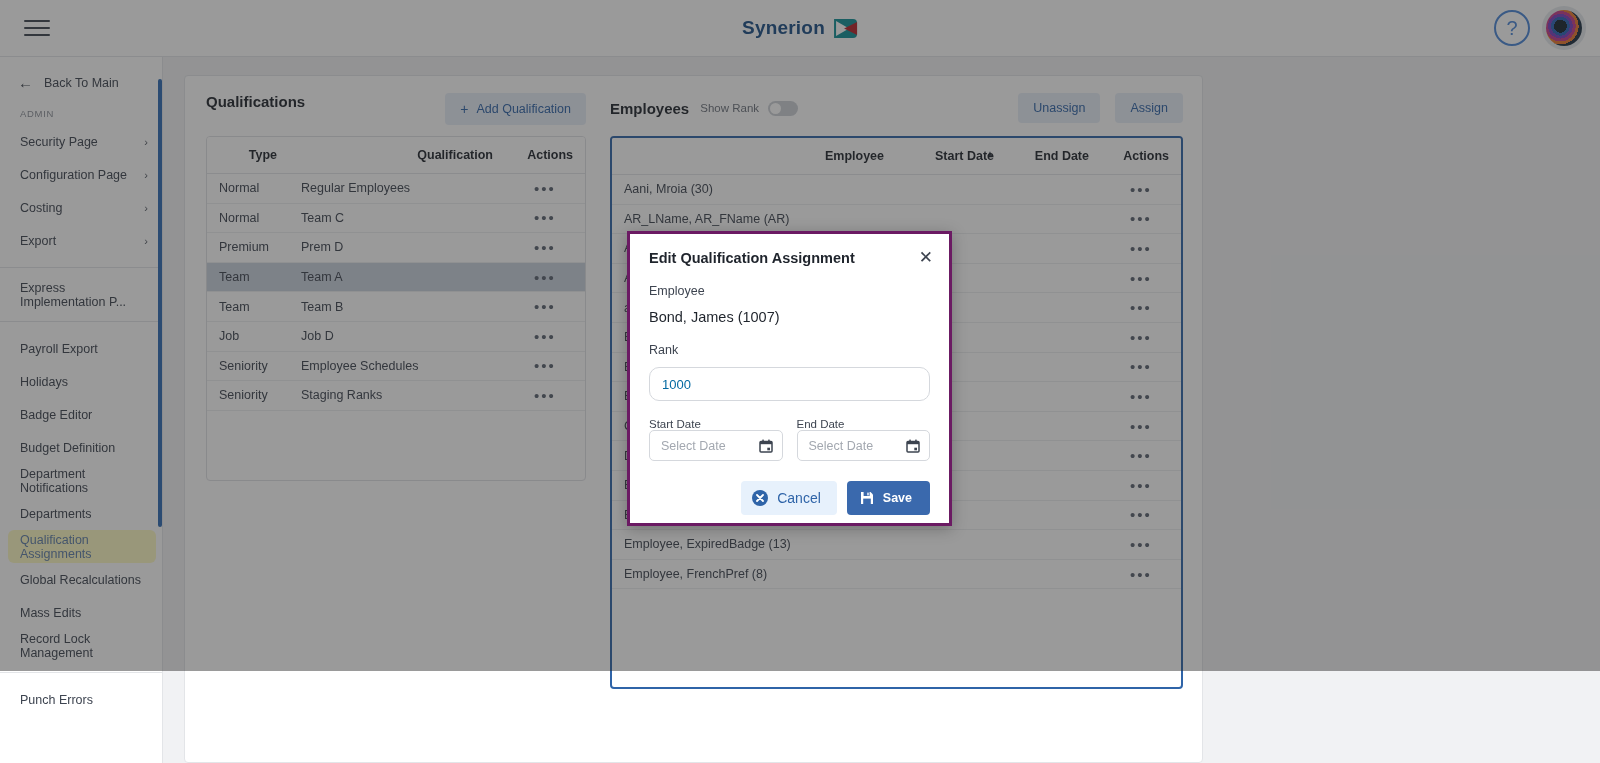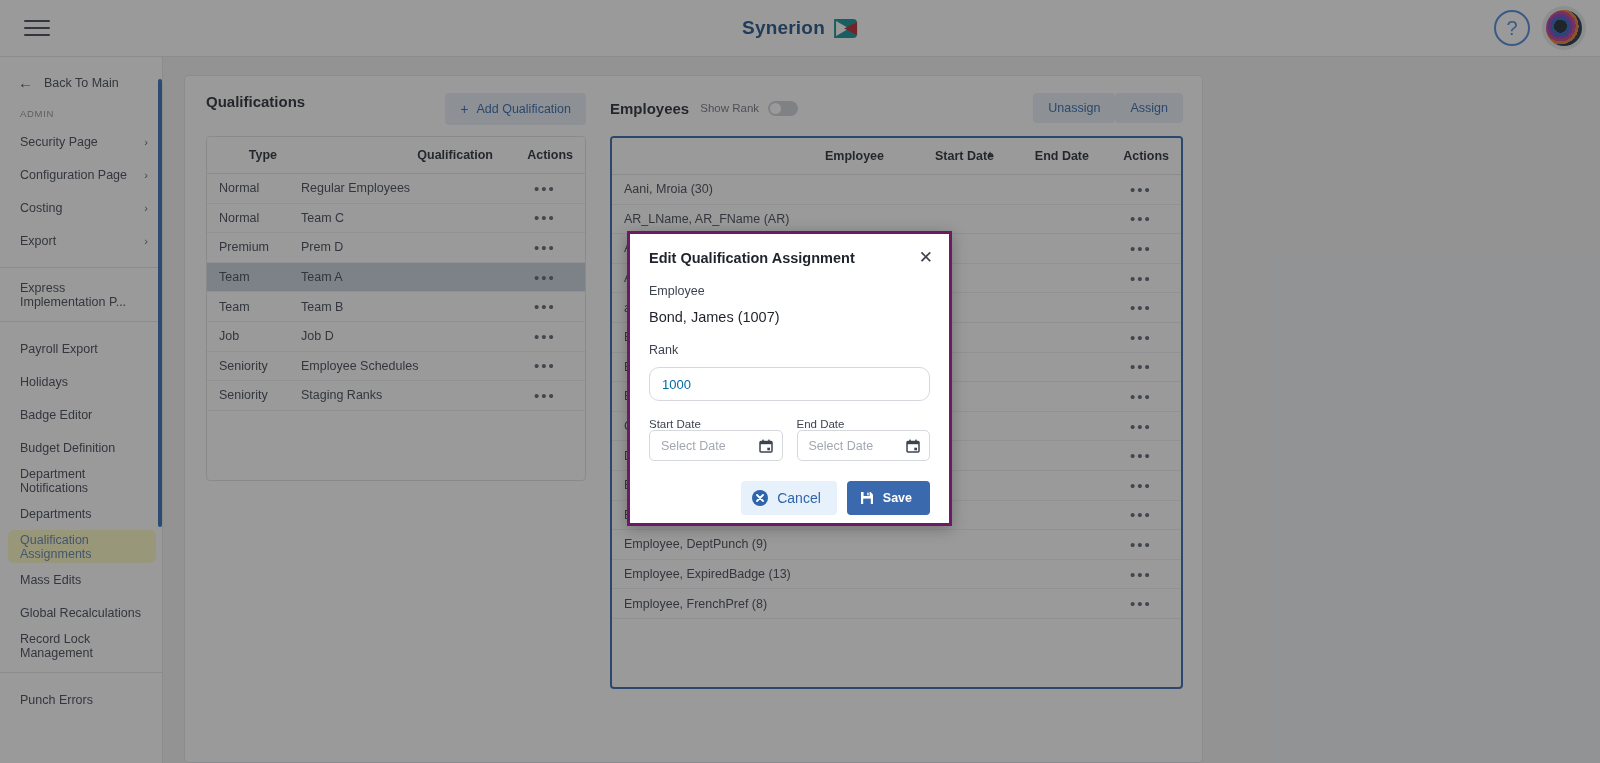--- a/index.html
+++ b/index.html
@@ -2,21 +2,21 @@
 <html><head>
 <meta charset="utf-8">
 <style>
   * { box-sizing: border-box; margin: 0; padding: 0; }
   html, body {
     width: 1600px; height: 763px;
     font-family: "Liberation Sans", sans-serif;
     background: #ffffff;
     overflow: hidden;
   }
-  .app { position: relative; width: 1600px; height: 763px; background:#fff; }
+  .app { position: relative; width: 1600px; height: 671px; background:#fff; }
 
   
   .topbar {
     position: absolute; left:0; top:0; width:1600px; height:57px;
     background:#ffffff; border-bottom:1px solid #e3e5e8;
     display:flex; align-items:center;
   }
   .hamburger { margin-left:24px; width:34px; height:34px; display:flex; flex-direction:column;
     justify-content:center; gap:5px; cursor:pointer; }
   .hamburger span { display:block; width:26px; height:2px; background:#3d4450; border-radius:1px; }
@@ -230,24 +230,24 @@
     <div class="nav-item">
       <span>Department Notifications</span>
     </div>
     <div class="nav-item">
       <span>Departments</span>
     </div>
     <div class="nav-item selected">
       <span>Qualification Assignments</span>
     </div>
     <div class="nav-item">
+      <span>Global Recalculations</span>
+    </div>
+    <div class="nav-item">
       <span>Mass Edits</span>
-    </div>
-    <div class="nav-item">
-      <span>Global Recalculations</span>
     </div>
     <div class="nav-item">
       <span>Record Lock Management</span>
     </div>
 
     <div class="nav-sep"></div>
 
     <div class="nav-item">
       <span>Punch Errors</span>
     </div>
@@ -326,21 +326,21 @@
       </div>
 
       <div class="panel-head" style="left:425px; top:17px; width:573px; justify-content:space-between;">
         <div style="display:flex; align-items:center;">
           <span class="panel-title">Employees</span>
           <span class="showrank">
             <span class="showrank-label">Show Rank</span>
             <span class="toggle"></span>
           </span>
         </div>
-        <div style="display:flex; gap:0;">
+        <div style="display:flex; gap:15px;">
           <button class="small-btn">Unassign</button>
           <button class="small-btn">Assign</button>
         </div>
       </div>
 
       <div class="tbl-wrap focus" style="left:425px; top:60px; width:573px; height:553px;">
         <table>
           <colgroup>
               <col>
               <col style="width:110px">
@@ -420,26 +420,20 @@
               <td class="dots">•••</td>
             </tr>
             <tr>
               <td>Employee, Alpha (1)</td>
               <td></td>
               <td></td>
               <td class="dots">•••</td>
             </tr>
             <tr>
               <td>Employee, Beta (2)</td>
-              <td></td>
-              <td></td>
-              <td class="dots">•••</td>
-            </tr>
-            <tr>
-              <td>Employee, DeptPunch (9)</td>
               <td></td>
               <td></td>
               <td class="dots">•••</td>
             </tr>
             <tr>
               <td>Employee, ExpiredBadge (13)</td>
               <td></td>
               <td></td>
               <td class="dots">•••</td>
             </tr>

